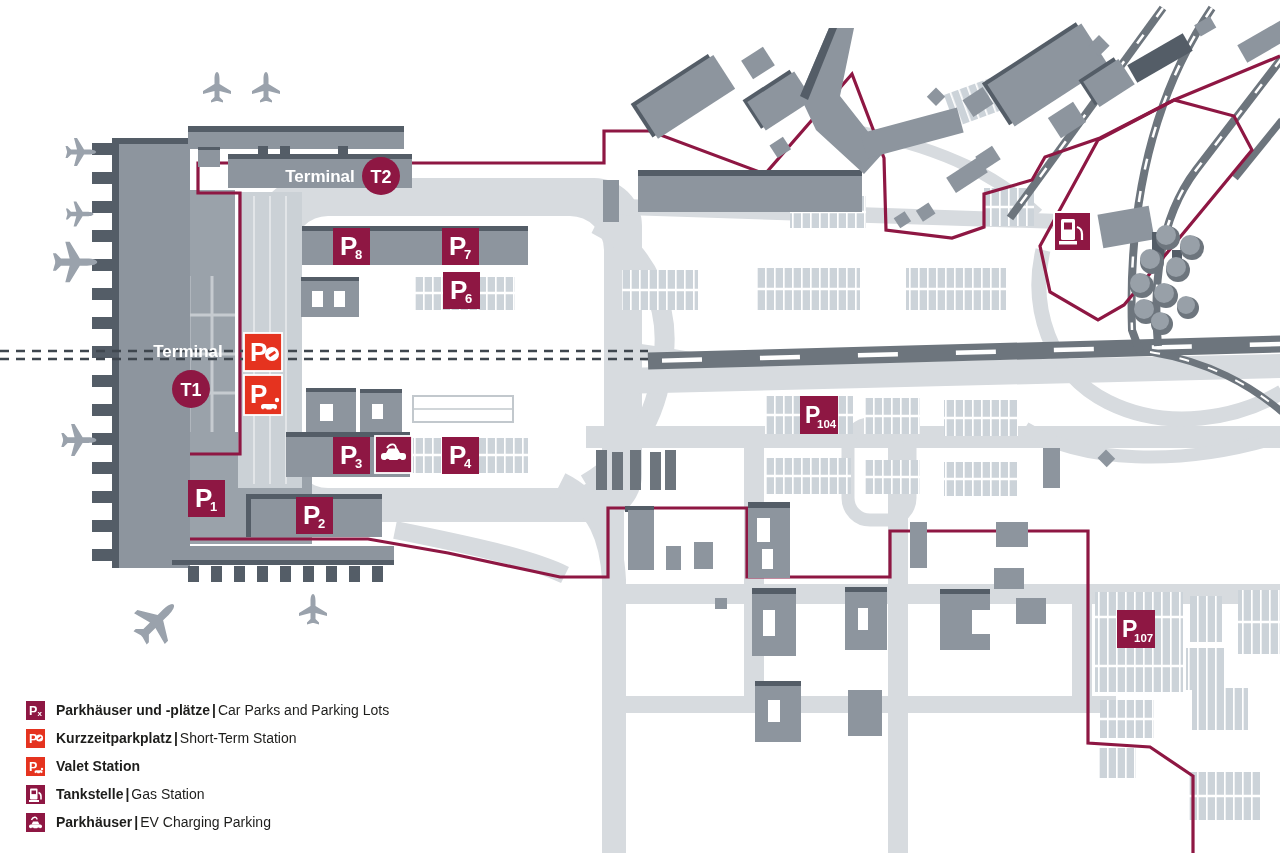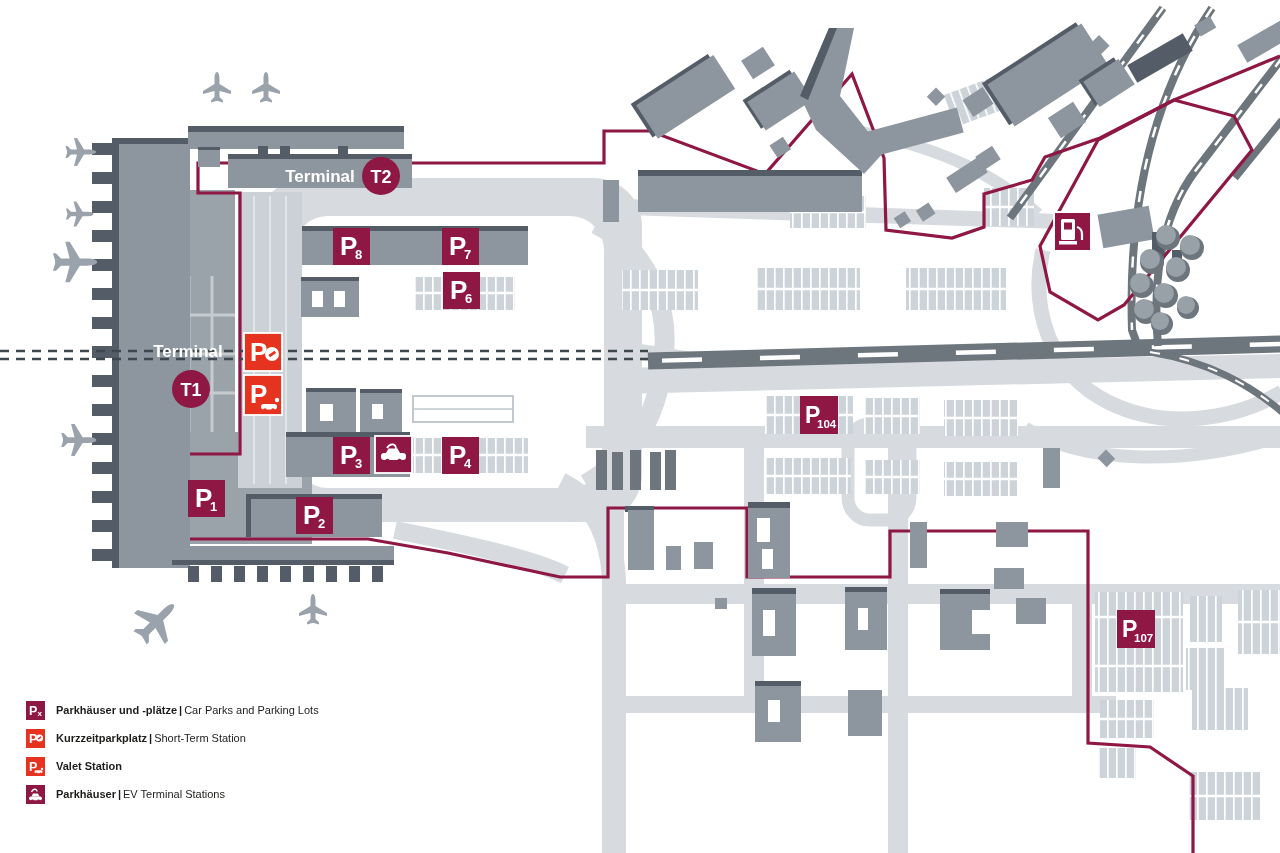--- a/index.html
+++ b/index.html
@@ -20,21 +20,21 @@
   svg text{font-family:"Liberation Sans",sans-serif;}
   .badge-letter{fill:#fff;font-weight:bold;font-size:26px;}
   .badge-sub{fill:#fff;font-weight:bold;font-size:13px;}
   .badge-letter-sm{fill:#fff;font-weight:bold;font-size:23px;}
   .badge-sub-sm{fill:#fff;font-weight:bold;font-size:11.5px;}
   .term-label{fill:#fff;font-weight:bold;font-size:17px;}
   .term-code{fill:#fff;font-weight:bold;font-size:18px;}
   .legend{position:absolute;left:26px;top:696px;}
   .legend-row{display:flex;align-items:center;gap:11px;height:28px;}
   .legend-row svg{flex:0 0 auto;display:block;}
-  .legend-text{font-size:11px;color:var(--ink);white-space:nowrap;}
+  .legend-text{font-size:14px;color:var(--ink);white-space:nowrap;}
   .legend-de{font-weight:bold;}
   .legend-sep{font-weight:bold;padding:0 2px;}
   .legend-en{font-weight:normal;}
   .lt{fill:#fff;font-weight:bold;font-size:12.5px;}
   .lts{fill:#fff;font-weight:bold;font-size:8px;}
 </style>
 </head>
 <body>
 
 <div class="stage">
@@ -526,22 +526,32 @@
       <circle cx="16" cy="12" r="1.2" fill="#fff"></circle>
       <rect x="8.5" y="13.2" width="8" height="3" rx="1.5" fill="#fff"></rect>
       <circle cx="10.5" cy="16.5" r="1" fill="#e5331f"></circle>
       <circle cx="14.5" cy="16.5" r="1" fill="#e5331f"></circle>
     </svg>
     <span class="legend-text"><span class="legend-de">Valet Station</span><span class="legend-sep"></span><span class="legend-en"></span></span>
   </div>
   <div class="legend-row">
     <svg width="19" height="19" viewBox="0 0 19 19">
       <rect width="19" height="19" fill="#8e1743"></rect>
+      <rect x="4" y="3.5" width="7.5" height="11" rx="1" fill="#fff"></rect>
+      <rect x="5.5" y="5.5" width="4.5" height="3.6" fill="#8e1743"></rect>
+      <path d="M12.5,7.5 q2.5,1 2.5,4 v3" stroke="#fff" stroke-width="1.6" fill="none"></path>
+      <rect x="3" y="15" width="10" height="2" fill="#fff"></rect>
+    </svg>
+    <span class="legend-text"><span class="legend-de">Tankstelle</span><span class="legend-sep">|</span><span class="legend-en">Gas Station</span></span>
+  </div>
+  <div class="legend-row">
+    <svg width="19" height="19" viewBox="0 0 19 19">
+      <rect width="19" height="19" fill="#8e1743"></rect>
       <path d="M11,6.5 C11,3 6.5,4 5.5,7" stroke="#fff" stroke-width="1.4" fill="none"></path>
       <path d="M5.5,11.5 l1.5,-3 h5 l1.5,3 z" fill="#fff"></path>
       <rect x="3" y="11.5" width="13" height="3.8" rx="1.8" fill="#fff"></rect>
       <circle cx="6.5" cy="15.8" r="1.3" fill="#8e1743"></circle>
       <circle cx="12.5" cy="15.8" r="1.3" fill="#8e1743"></circle>
     </svg>
-    <span class="legend-text"><span class="legend-de">Parkhäuser</span><span class="legend-sep">|</span><span class="legend-en">EV Terminal Stations</span></span>
+    <span class="legend-text"><span class="legend-de">Parkhäuser</span><span class="legend-sep">|</span><span class="legend-en">EV Charging Parking</span></span>
   </div>
 </div>
 </div>
 
 </body></html>

